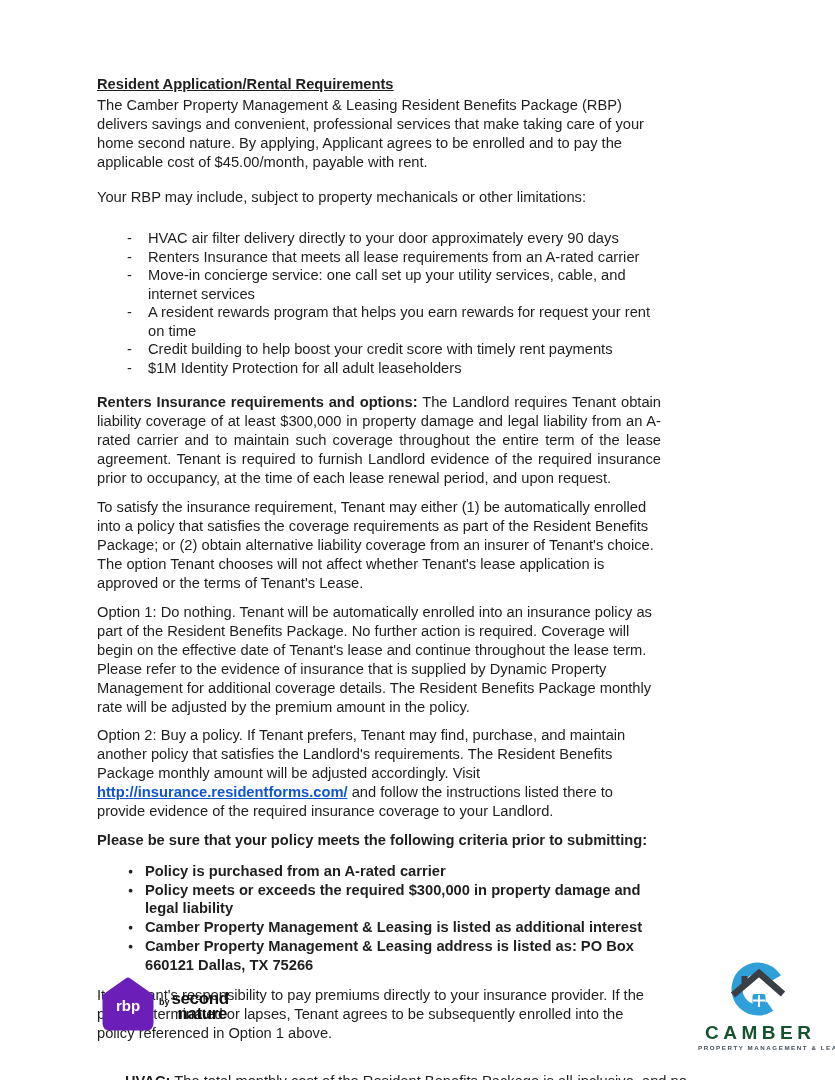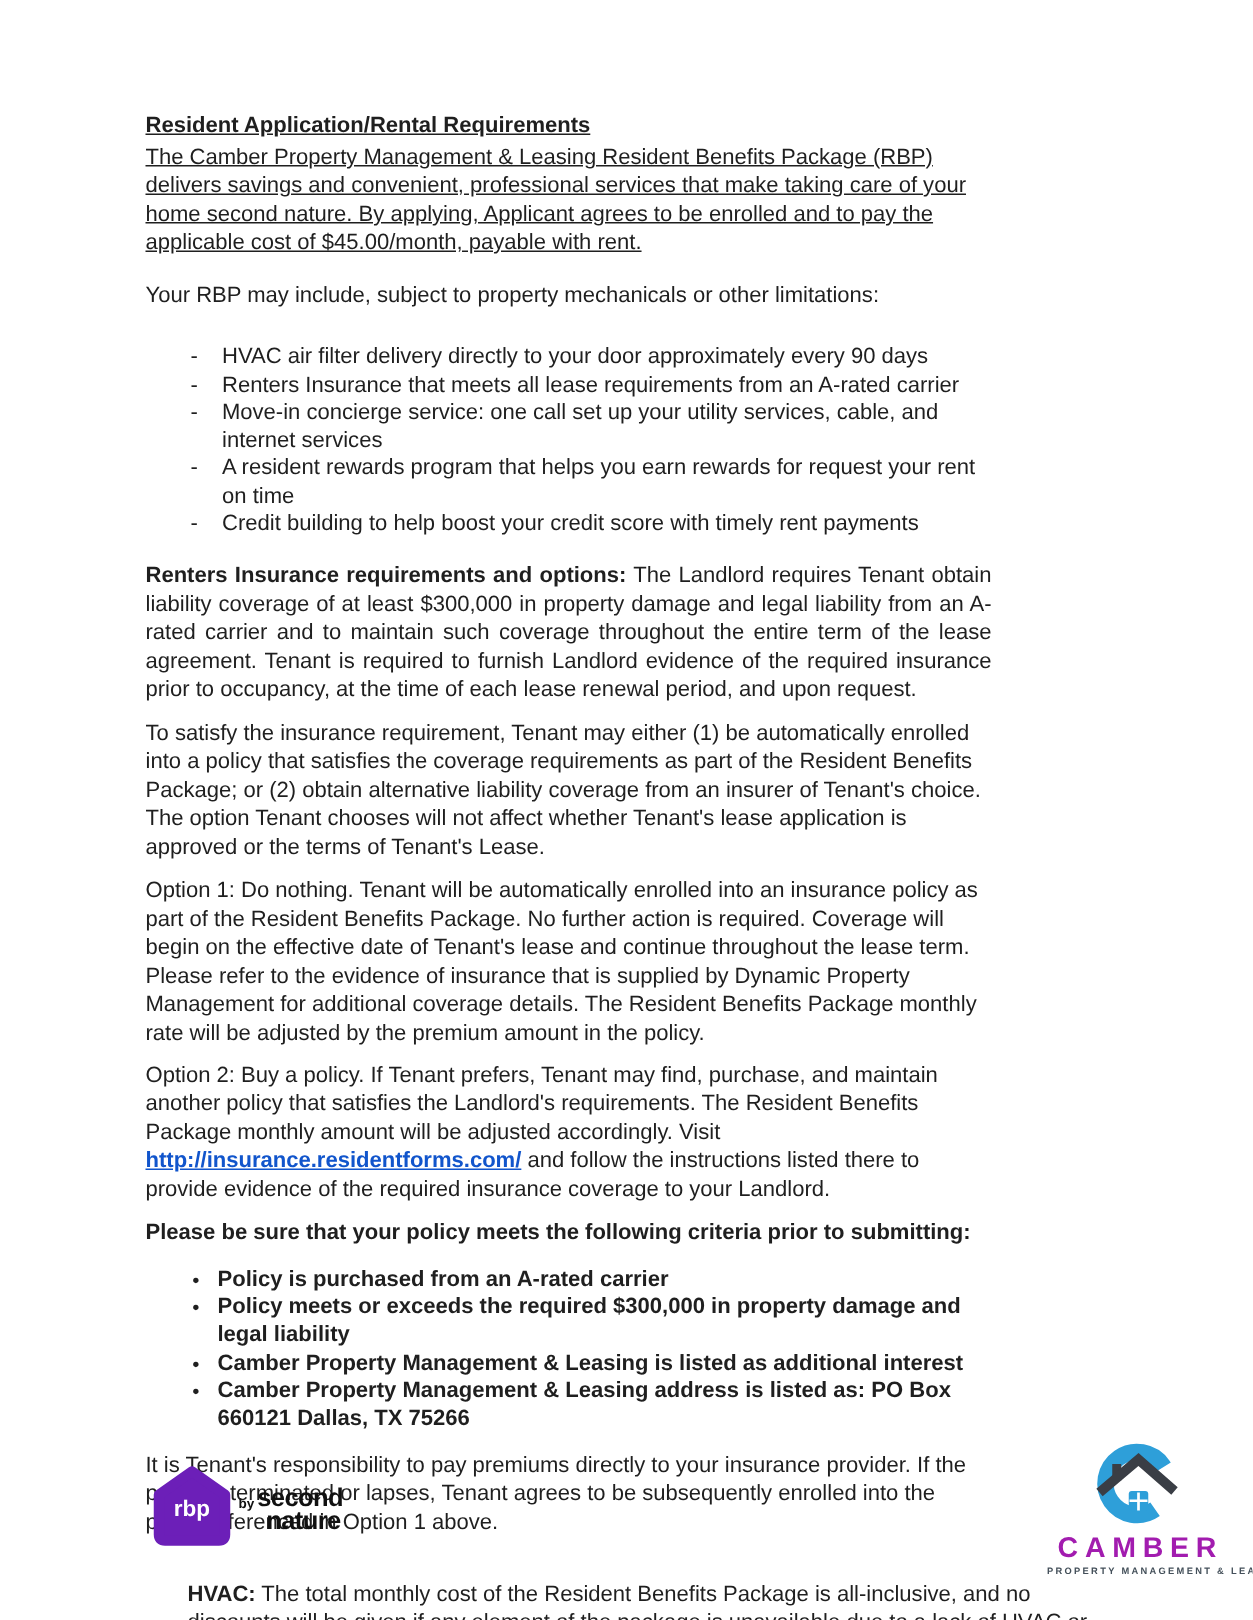--- a/index.html
+++ b/index.html
@@ -19,21 +19,21 @@
     font-weight: bold;
     text-decoration: underline;
     margin: 0 0 2px 0;
     font-size: 14.7px;
     line-height: 19px;
   }
   p { margin: 0; }
   .mb9  { margin-bottom: 9px; }
   .mb10 { margin-bottom: 10px; }
   .mb12 { margin-bottom: 12px; }
-  .mb16 { margin-bottom: 16px; text-decoration: underline; }
+  .mb16 { margin-bottom: 16px; }
   .mb17 { margin-bottom: 22px; }
   .justify { text-align: justify; }
   .bold { font-weight: bold; }
 
   ul.dash-list {
     list-style: none;
     margin: 0 0 16px 0;
     padding: 0 0 0 28px;
     line-height: 18.5px;
   }
@@ -66,21 +66,21 @@
     display: flex; align-items: flex-start;
     color: #111111;
   }
   .sn-by { font-size: 9px; font-weight: bold; margin: 2px 2px 0 0; text-align: right; }
   .sn-lines { font-size: 17px; font-weight: bold; line-height: 15px; letter-spacing: -0.4px; }
   .sn-line2 { padding-left: 6px; }
 
   .camber-logo { position: absolute; left: 698px; top: 958px; width: 120px; text-align: center; }
   .camber-icon { display: block; margin: 0 auto 2px auto; }
   .camber-name {
-    font-size: 19px; font-weight: bold; color: #a21caf;
+    font-size: 19px; font-weight: bold; color: #14532d;
     letter-spacing: 4.5px; margin-right: -4.5px;
     line-height: 22px; white-space: nowrap;
   }
   .camber-tagline {
     font-size: 6.2px; font-weight: bold; color: #44505A;
     letter-spacing: 1.55px; margin-right: -1.55px;
     line-height: 8px; white-space: nowrap;
   }
 </style>
 </head>
@@ -93,20 +93,21 @@
   <p class="mb16">The Camber Property Management &amp; Leasing Resident Benefits Package (RBP) delivers savings and convenient, professional services that make taking care of your home second nature. By applying, Applicant agrees to be enrolled and to pay the applicable cost of $45.00/month, payable with rent.</p>
 
   <p class="mb17">Your RBP may include, subject to property mechanicals or other limitations:</p>
 
   <ul class="dash-list">
     <li>HVAC air filter delivery directly to your door approximately every 90 days</li>
     <li>Renters Insurance that meets all lease requirements from an A-rated carrier</li>
     <li>Move-in concierge service: one call set up your utility services, cable, and internet services</li>
     <li>A resident rewards program that helps you earn rewards for request your rent on time</li>
     <li>Credit building to help boost your credit score with timely rent payments</li>
+    <li>$1M Identity Protection for all adult leaseholders</li>
   </ul>
 
   <p class="justify mb10"><span class="bold">Renters Insurance requirements and options:</span><span> The Landlord requires Tenant obtain liability coverage of at least $300,000 in property damage and legal liability from an A-rated carrier and to maintain such coverage throughout the entire term of the lease agreement. Tenant is required to furnish Landlord evidence of the required insurance prior to occupancy, at the time of each lease renewal period, and upon request.</span></p>
 
   <p class="mb10">To satisfy the insurance requirement, Tenant may either (1) be automatically enrolled into a policy that satisfies the coverage requirements as part of the Resident Benefits Package; or (2) obtain alternative liability coverage from an insurer of Tenant's choice. The option Tenant chooses will not affect whether Tenant's lease application is approved or the terms of Tenant's Lease.</p>
 
   <p class="mb9">Option 1: Do nothing. Tenant will be automatically enrolled into an insurance policy as part of the Resident Benefits Package. No further action is required. Coverage will begin on the effective date of Tenant's lease and continue throughout the lease term. Please refer to the evidence of insurance that is supplied by Dynamic Property Management for additional coverage details. The Resident Benefits Package monthly rate will be adjusted by the premium amount in the policy.</p>
 
   <p class="mb10"><span>Option 2: Buy a policy. If Tenant prefers, Tenant may find, purchase, and maintain another policy that satisfies the Landlord's requirements. The Resident Benefits Package monthly amount will be adjusted accordingly. Visit </span><a class="doc-link">http://insurance.residentforms.com/</a><span> and follow the instructions listed there to provide evidence of the required insurance coverage to your Landlord.</span></p>
 

